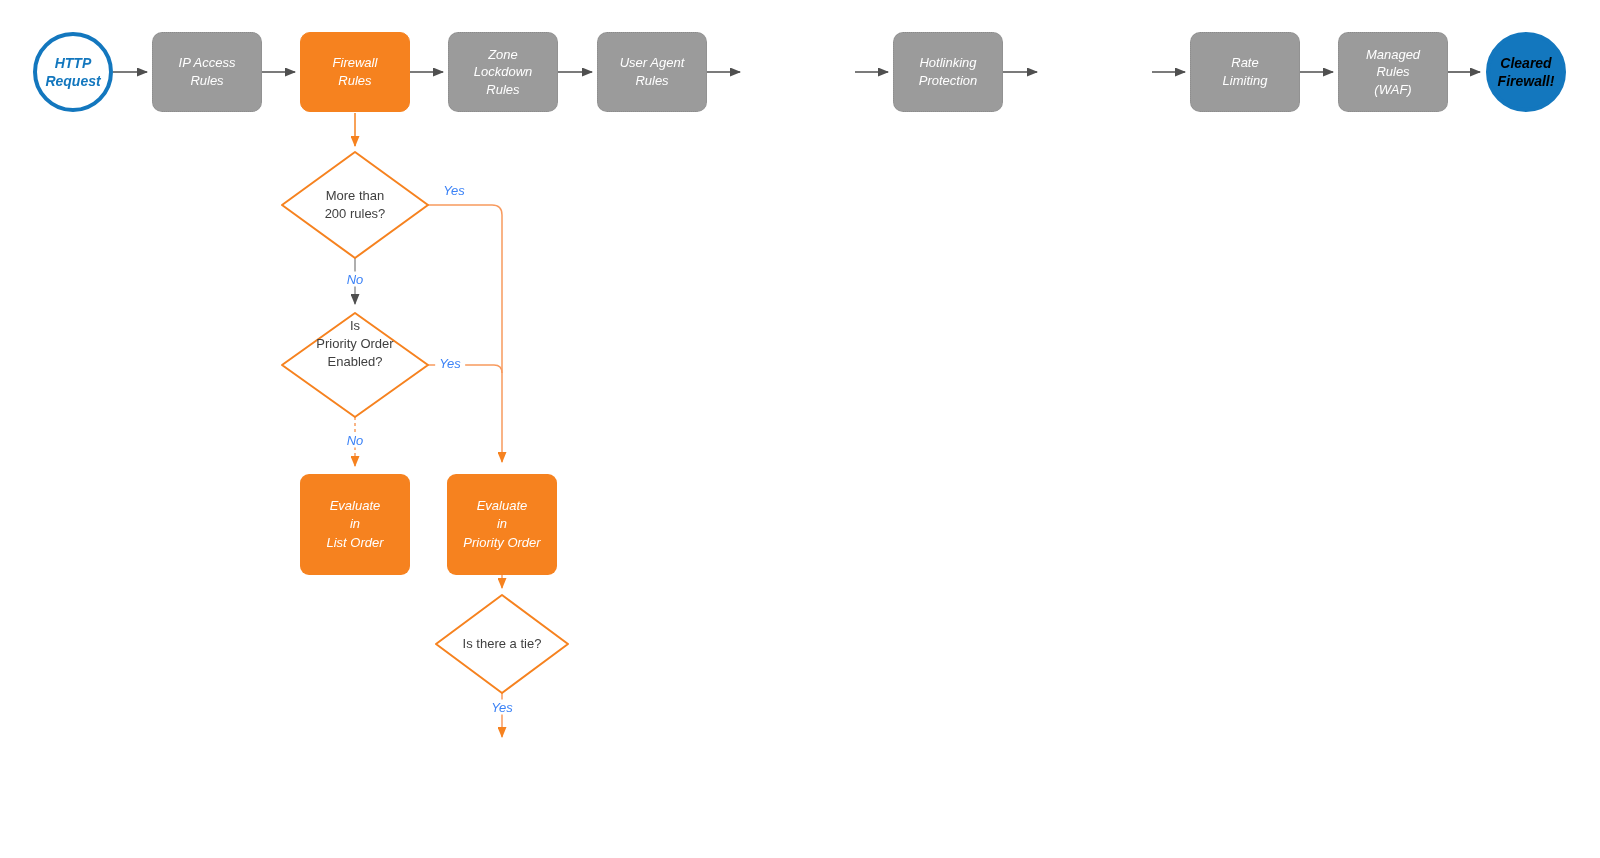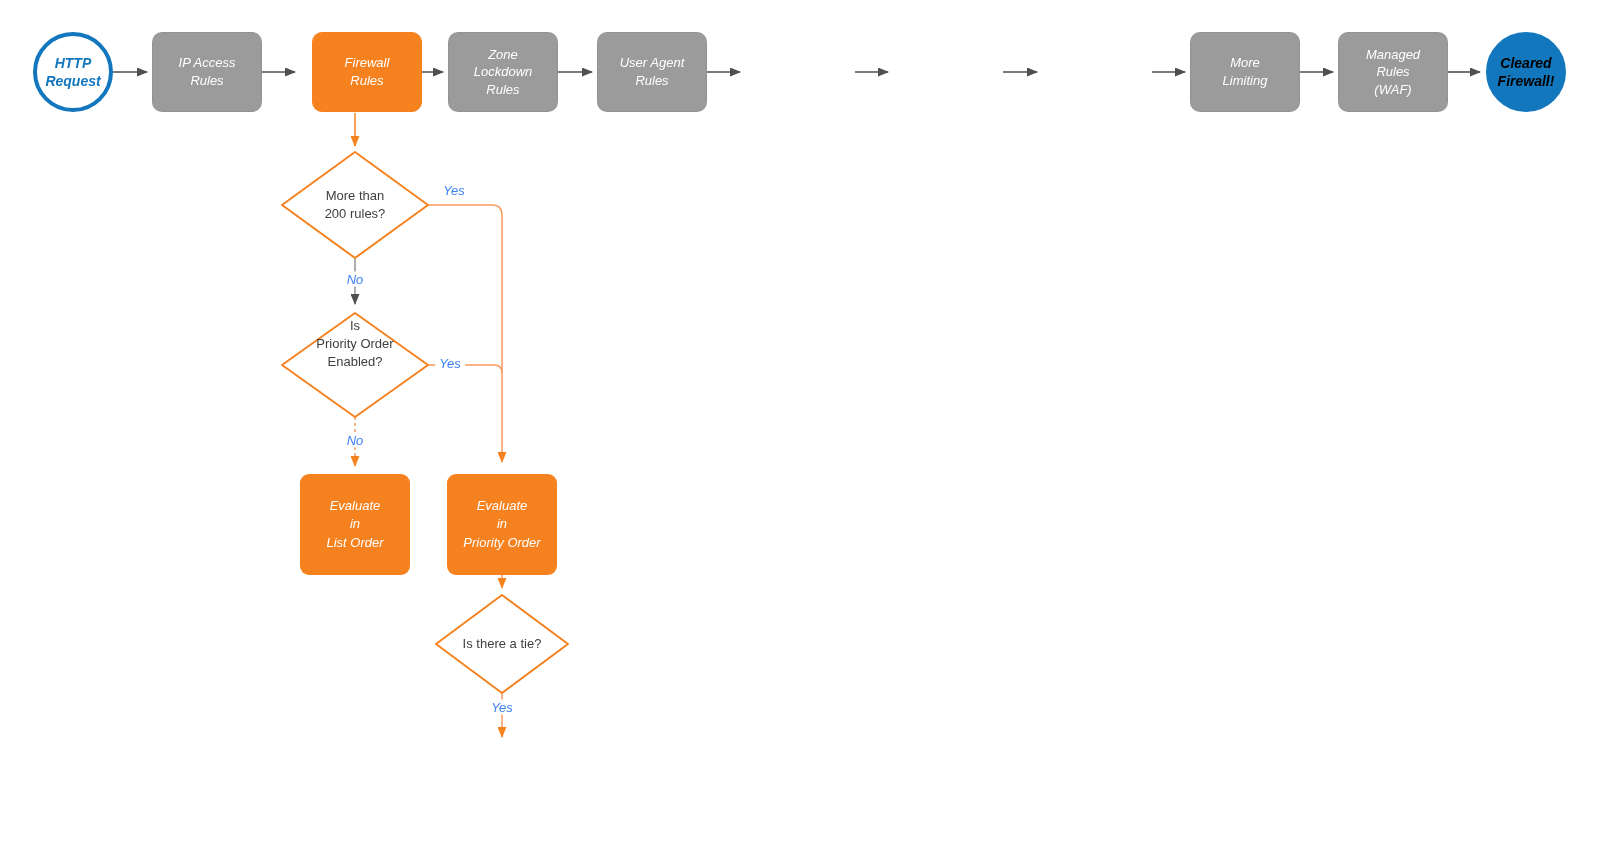--- a/index.html
+++ b/index.html
@@ -10,21 +10,21 @@
   svg.wires{position:absolute;left:0;top:0;}
   .node{
     position:absolute;display:flex;align-items:center;justify-content:center;
     text-align:center;white-space:pre-line;box-sizing:border-box;
   }
   .stage{
     width:110px;height:80px;border-radius:10px;
     background:#9B9B9B;border:1px dotted #8A8A8A;
     color:#ffffff;font-style:italic;font-size:13px;line-height:1.35;
   }
-  .stage.accent{background:#F6821F;border:1px solid #F6821F;margin-left:12px;}
+  .stage.accent{background:#F6821F;border:1px solid #F6821F;}
   .action{
     width:110px;height:101px;border-radius:9px;background:#F6821F;
     color:#ffffff;font-style:italic;font-size:13px;line-height:1.4;
   }
   .circle{
     width:80px;height:80px;border-radius:50%;
     font-weight:bold;font-style:italic;font-size:14px;line-height:1.3;
   }
   .circle.start{background:#ffffff;border:4px solid #1377BE;color:#1377BE;}
   .circle.end{background:#1377BE;border:4px solid #1377BE;color:#000000;}
@@ -91,21 +91,23 @@
 
   <div class="node stage" style="left:152px;top:32px">IP Access
 Rules</div>
   <div class="node stage accent" style="left:300px;top:32px">Firewall
 Rules</div>
   <div class="node stage" style="left:448px;top:32px">Zone
 Lockdown
 Rules</div>
   <div class="node stage" style="left:597px;top:32px">User Agent
 Rules</div>
-  <div class="node stage" style="left:1190px;top:32px">More
+  <div class="node stage" style="left:893px;top:32px">Hotlinking
+Protection</div>
+  <div class="node stage" style="left:1190px;top:32px">Rate
 Limiting</div>
   <div class="node stage" style="left:1338px;top:32px">Managed
 Rules
 (WAF)</div>
 
   <div class="diamond-label" style="left:355px;top:205px">More than
 200 rules?</div>
   <div class="diamond-label" style="left:355px;top:344px">Is
 Priority Order
 Enabled?</div>

